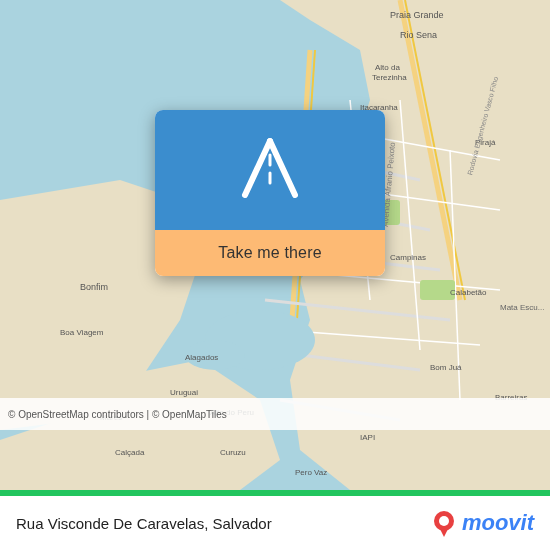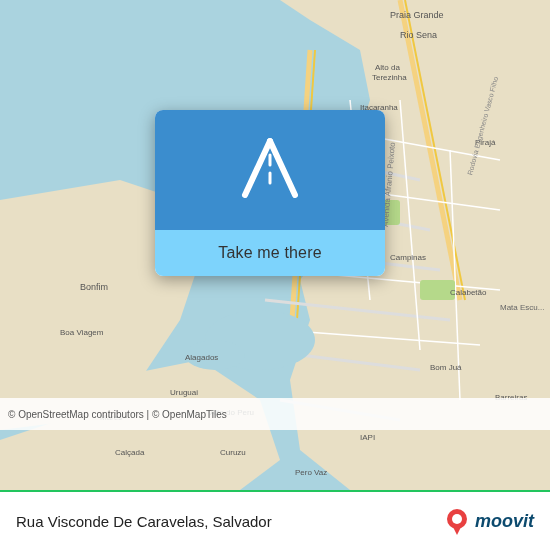--- a/index.html
+++ b/index.html
@@ -52,21 +52,21 @@
     #road-icon svg {
       width: 70px;
       height: 70px;
     }
 
     #card-button {
       display: flex;
       align-items: center;
       justify-content: center;
       padding: 14px 0;
-      background: #7dd3fc;
+      background: #fdba74;
       border: none;
       width: 100%;
       cursor: pointer;
       font-size: 16px;
       font-weight: 500;
       color: #333;
       letter-spacing: 0.01em;
     }
 
     
@@ -90,21 +90,21 @@
       position: absolute;
       bottom: 0;
       left: 0;
       right: 0;
       height: 60px;
       background: white;
       display: flex;
       align-items: center;
       justify-content: space-between;
       padding: 0 16px;
-      border-top: 2px solid #22c55e;
+      border-top: 6px solid #22c55e;
       z-index: 20;
     }
 
     #location-text {
       font-size: 15px;
       font-weight: 500;
       color: #222;
     }
 
     #moovit-logo {
@@ -112,23 +112,23 @@
       align-items: center;
       gap: 4px;
     }
 
     #moovit-pin {
       width: 28px;
       height: 28px;
     }
 
     #moovit-wordmark {
-      font-size: 18px;
+      font-size: 22px;
       font-weight: bold;
-      color: #0c4a6e;
+      color: #3b82f6;
       font-style: italic;
     }
   </style>
 </head>
 <body>
 
 <div id="map-container">
 
   <svg id="map-svg" viewBox="0 0 550 490" xmlns="http://www.w3.org/2000/svg">
 

